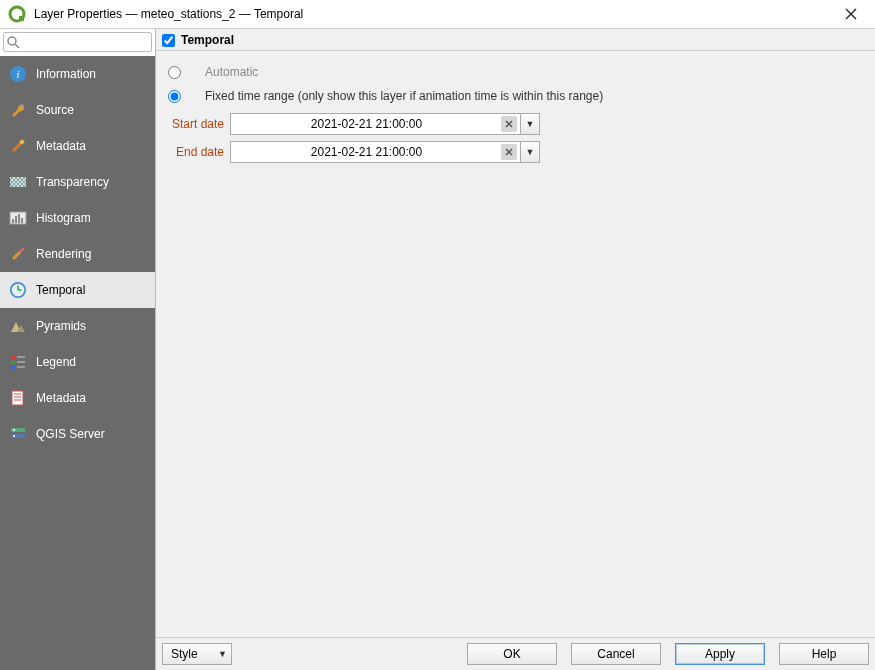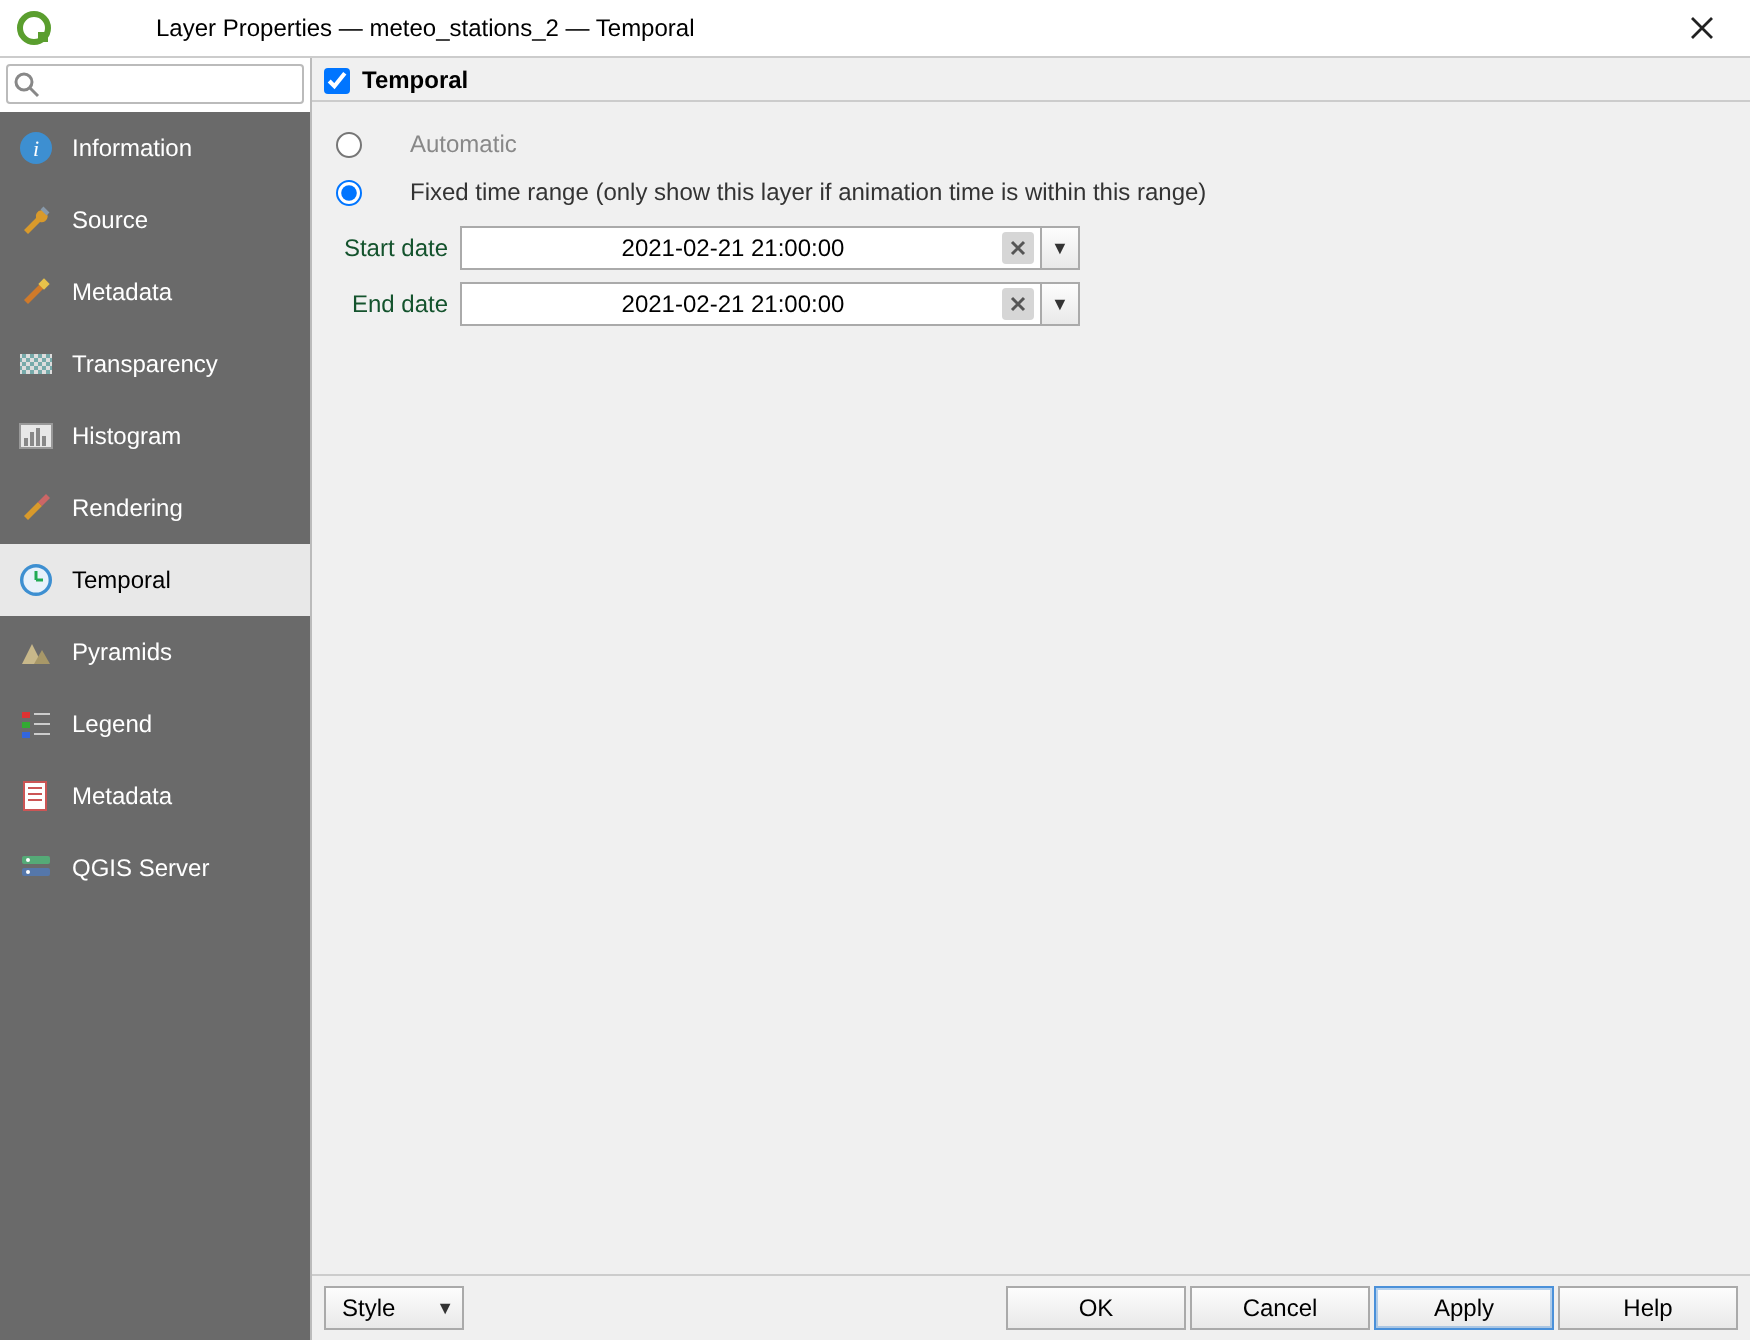--- a/index.html
+++ b/index.html
@@ -12,21 +12,20 @@
     height: 670px;
     overflow: hidden;
     color: #000;
   }
   .titlebar {
     height: 28px;
     display: flex;
     align-items: center;
     padding: 0 8px;
     background: #fff;
-    gap: 44px;
   }
   .titlebar .app-icon {
     width: 18px; height: 18px;
     margin-right: 8px;
     display: flex; align-items: center; justify-content: center;
   }
   .titlebar .title { flex: 1; font-size: 12px; }
   .titlebar .close {
     width: 32px; height: 24px;
     display: flex; align-items: center; justify-content: center;
@@ -119,21 +118,21 @@
   .radio-row input[type=radio] { margin: 0; }
   .form-row {
     display: flex;
     align-items: center;
     margin-bottom: 6px;
   }
   .form-row .lbl {
     width: 62px;
     text-align: right;
     padding-right: 6px;
-    color: #14532d;
+    color: #c2410c;
   }
   .dateedit {
     display: flex;
     width: 310px;
   }
   .dateedit input {
     flex: 1;
     height: 22px;
     border: 1px solid #aaa;
     border-right: none;
@@ -154,21 +153,21 @@
   .dateedit .dropdown {
     width: 20px; height: 22px;
     border: 1px solid #aaa;
     background: linear-gradient(#fdfdfd,#e9e9e9);
     display: flex; align-items: center; justify-content: center;
     font-size: 9px; color: #333;
   }
   .footer {
     display: flex;
     align-items: center;
-    gap: 2px;
+    gap: 14px;
     padding: 5px 6px;
     background: #f0f0f0;
     border-top: 1px solid #ccc;
   }
   .combo {
     display: inline-flex;
     align-items: center;
     height: 22px;
     border: 1px solid #aaa;
     background: linear-gradient(#fdfdfd,#e9e9e9);

